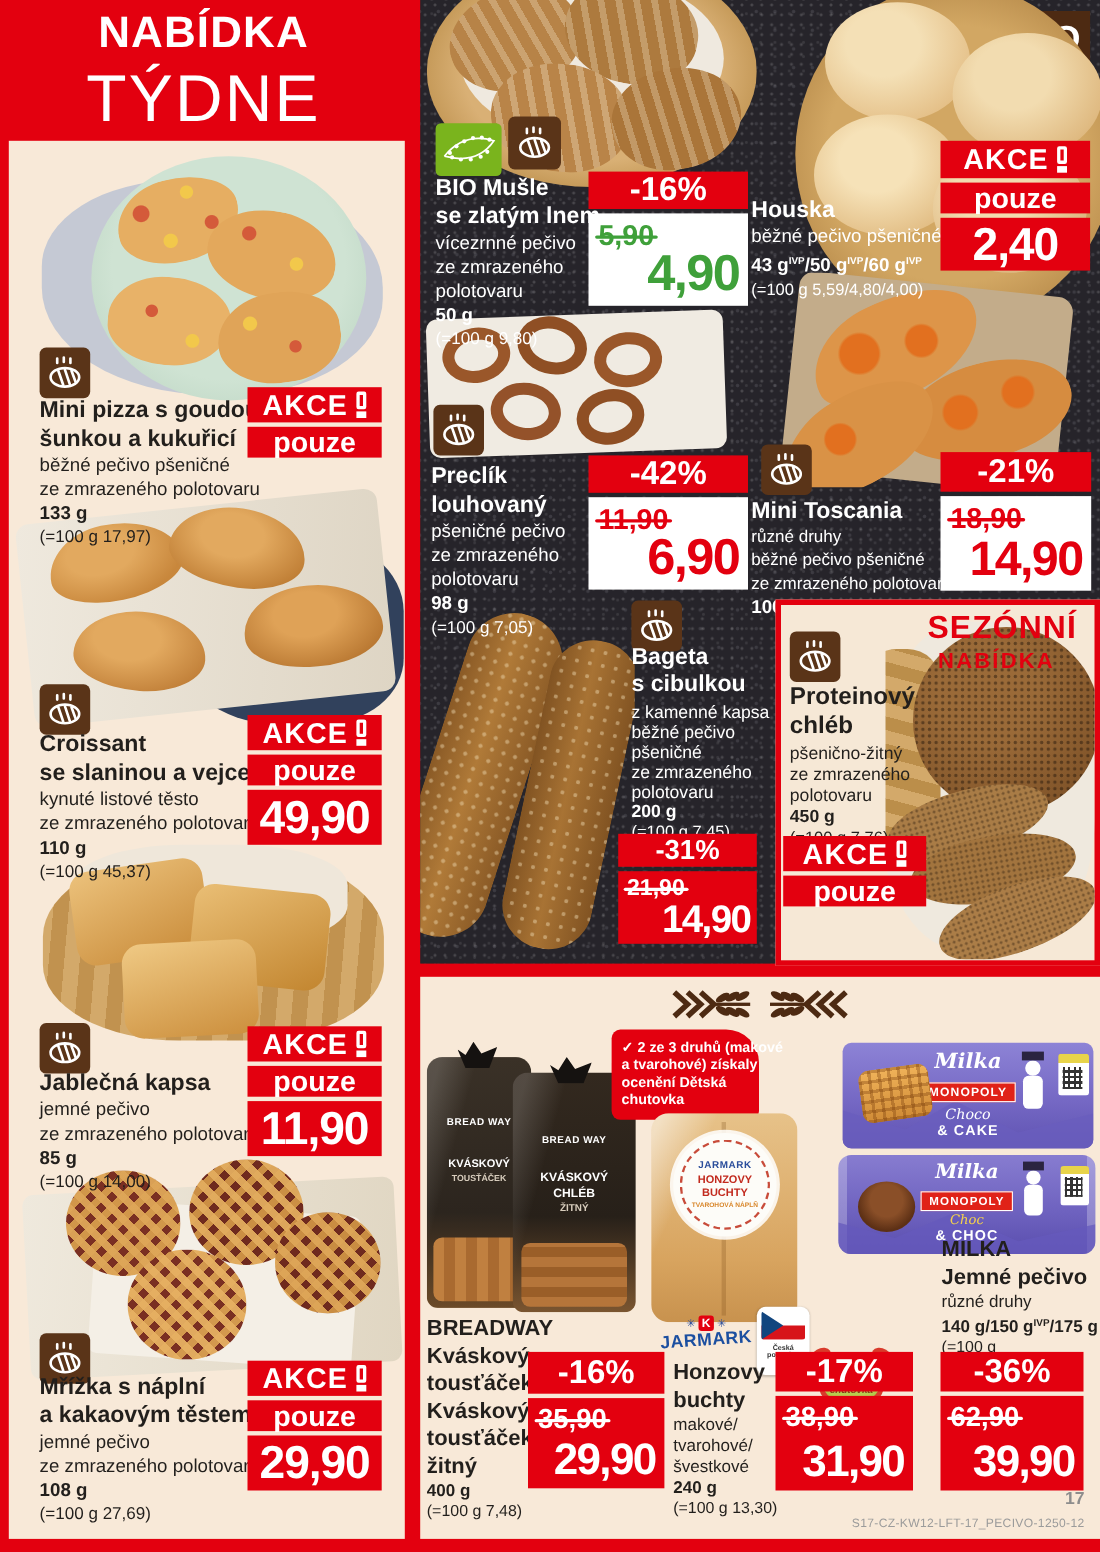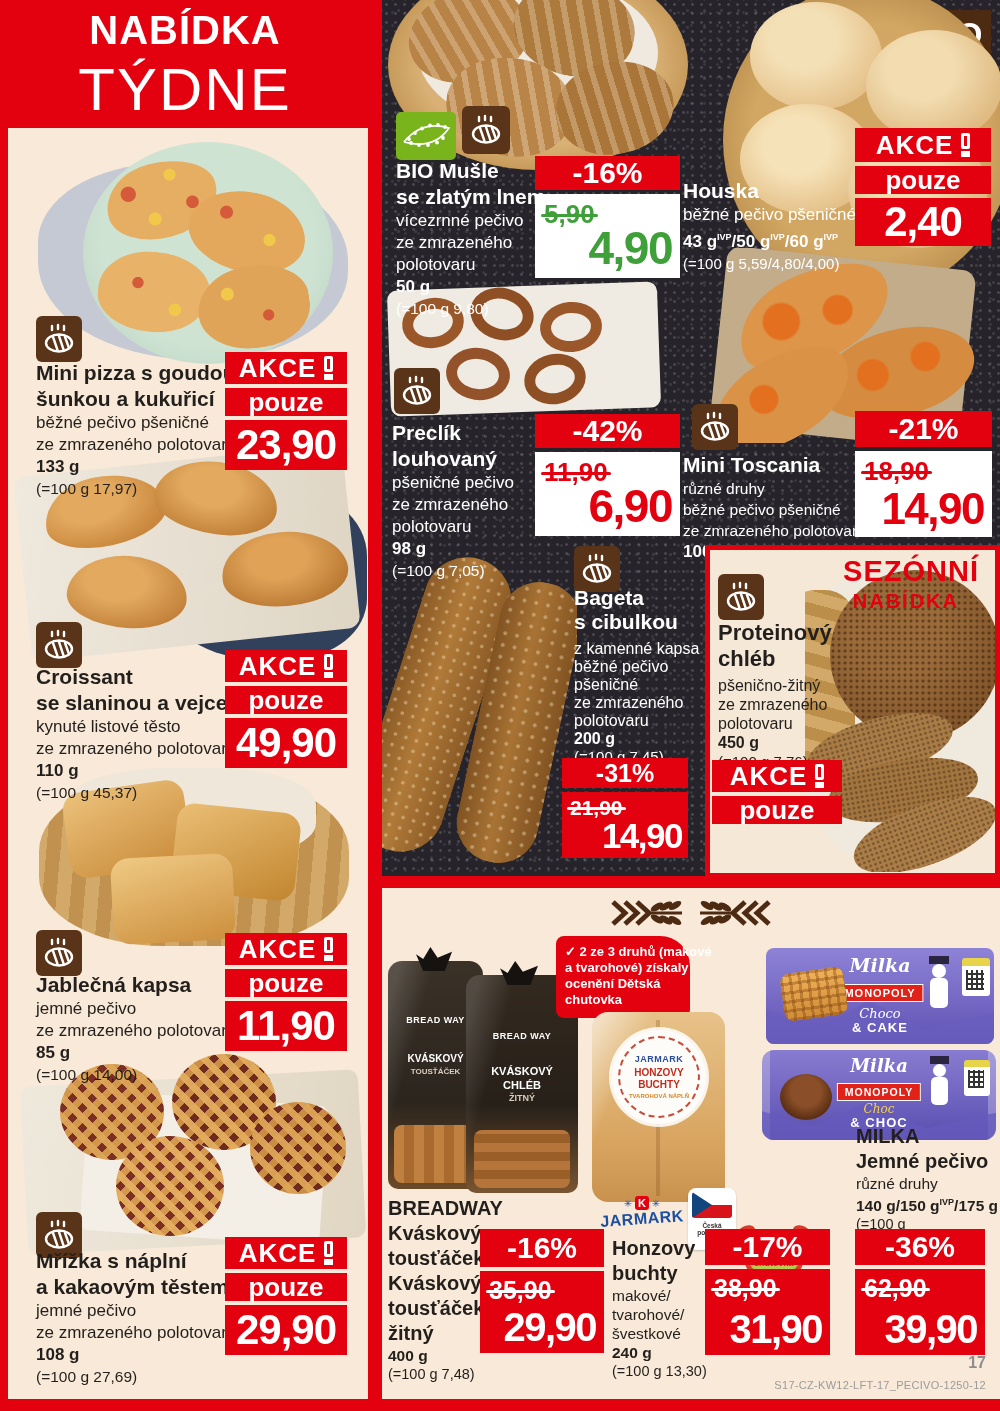--- a/index.html
+++ b/index.html
@@ -168,21 +168,20 @@
   </div>
   <div class="abs" style="left:225px;top:352px;width:122px">
     <div class="redbox akce flexc" style="height:32px">
         <span>AKCE</span>
         <span class="excl">
           <i class="xbar"></i>
           <i class="xdot"></i>
         </span>
       </div>
     <div class="redbox flexc pouze" style="height:28px;margin-top:4px">pouze</div>
-    <div class="redbox flexc bigprice" style="height:50px;margin-top:4px">23,90</div>
   </div>
 
   <div class="abs bread-icon flexc" style="left:36px;top:622px;width:46px;height:46px">
     <svg width="34" height="34" viewBox="0 0 34 34" fill="none" stroke="#fff" stroke-width="2.4" stroke-linecap="round">
         <path d="M10 4 v4 M16 3 v4 M22 4 v4"></path>
         <ellipse cx="17" cy="21" rx="13" ry="8.5"></ellipse>
         <path d="M11 15 L15.5 28 M17 14 L21.5 27.5 M23 15 L27 26"></path>
       </svg>
   </div>
   <div class="abs" style="left:36px;top:664px">

